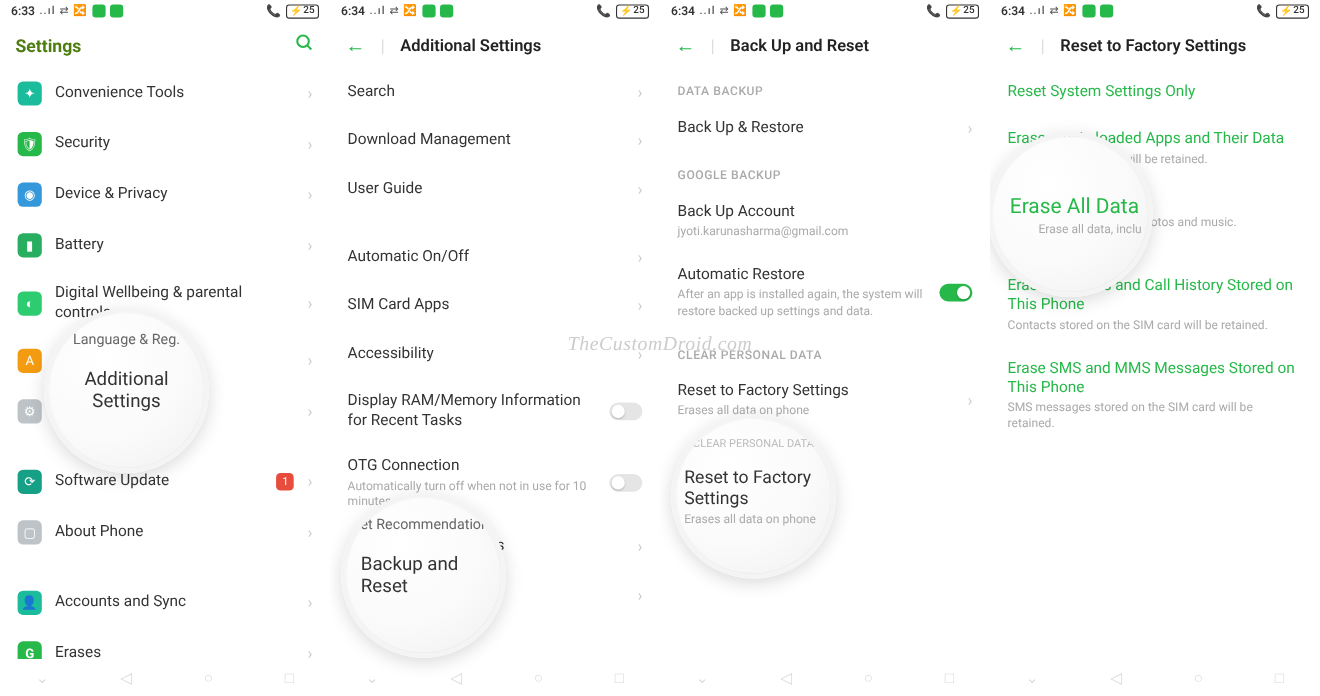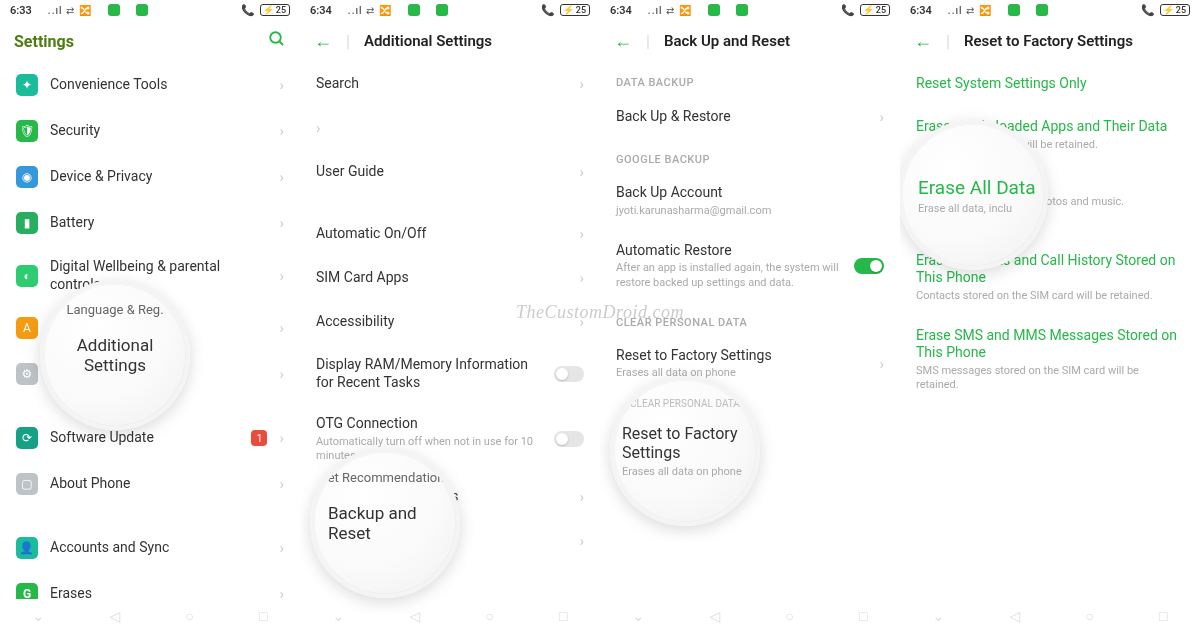--- a/index.html
+++ b/index.html
@@ -29,21 +29,21 @@
   .status-bar {
     height: 20px;
     display: flex;
     align-items: center;
     justify-content: space-between;
     padding: 0 10px;
     font-size: 11px;
     font-weight: 500;
     color: #333;
   }
-  .status-left { display: flex; align-items: center; gap: 16px; }
+  .status-left { display: flex; align-items: center; gap: 4px; }
   .status-right { display: flex; align-items: center; gap: 4px; }
   .status-time { font-weight: 600; }
   .status-icons { letter-spacing: 1px; color: #555; font-size: 10px; }
   .green-badge {
     background: #27b84a;
     width: 12px; height: 12px;
     border-radius: 3px;
     display: inline-block;
   }
   .batt-box {
@@ -377,20 +377,23 @@
       <span class="header-title-sub">Additional Settings</span>
     </div>
     <div class="list">
       <div class="row">
         <div class="row-body">
             <div class="row-title">Search</div>
           </div>
         <span class="chev">›</span>
       </div>
       <div class="row">
+        <div class="row-body">
+            <div class="row-title">Download Management</div>
+          </div>
         <span class="chev">›</span>
       </div>
       <div class="row">
         <div class="row-body">
             <div class="row-title">User Guide</div>
           </div>
         <span class="chev">›</span>
       </div>
       <div class="gap"></div>
       <div class="row">
@@ -562,17 +565,17 @@
       </div>
     </div>
     <div class="navbar">
       <span>⌄</span>
       <span>◁</span>
       <span>○</span>
       <span>□</span>
     </div>
     <div class="magnifier" style="top:120px;left:-2px">
       <div class="mag-main green" style="text-align:left;width:100%;padding-left:10px">Erase All Data</div>
-      <div class="mag-sub" style="text-align:left;width:100%;padding-left:10px">Erase all data, inclu</div>
+      <div class="mag-sub" style="text-align:right;width:100%;padding-left:10px">Erase all data, inclu</div>
     </div>
   </div>
 
 </div>
 
 </body></html>

